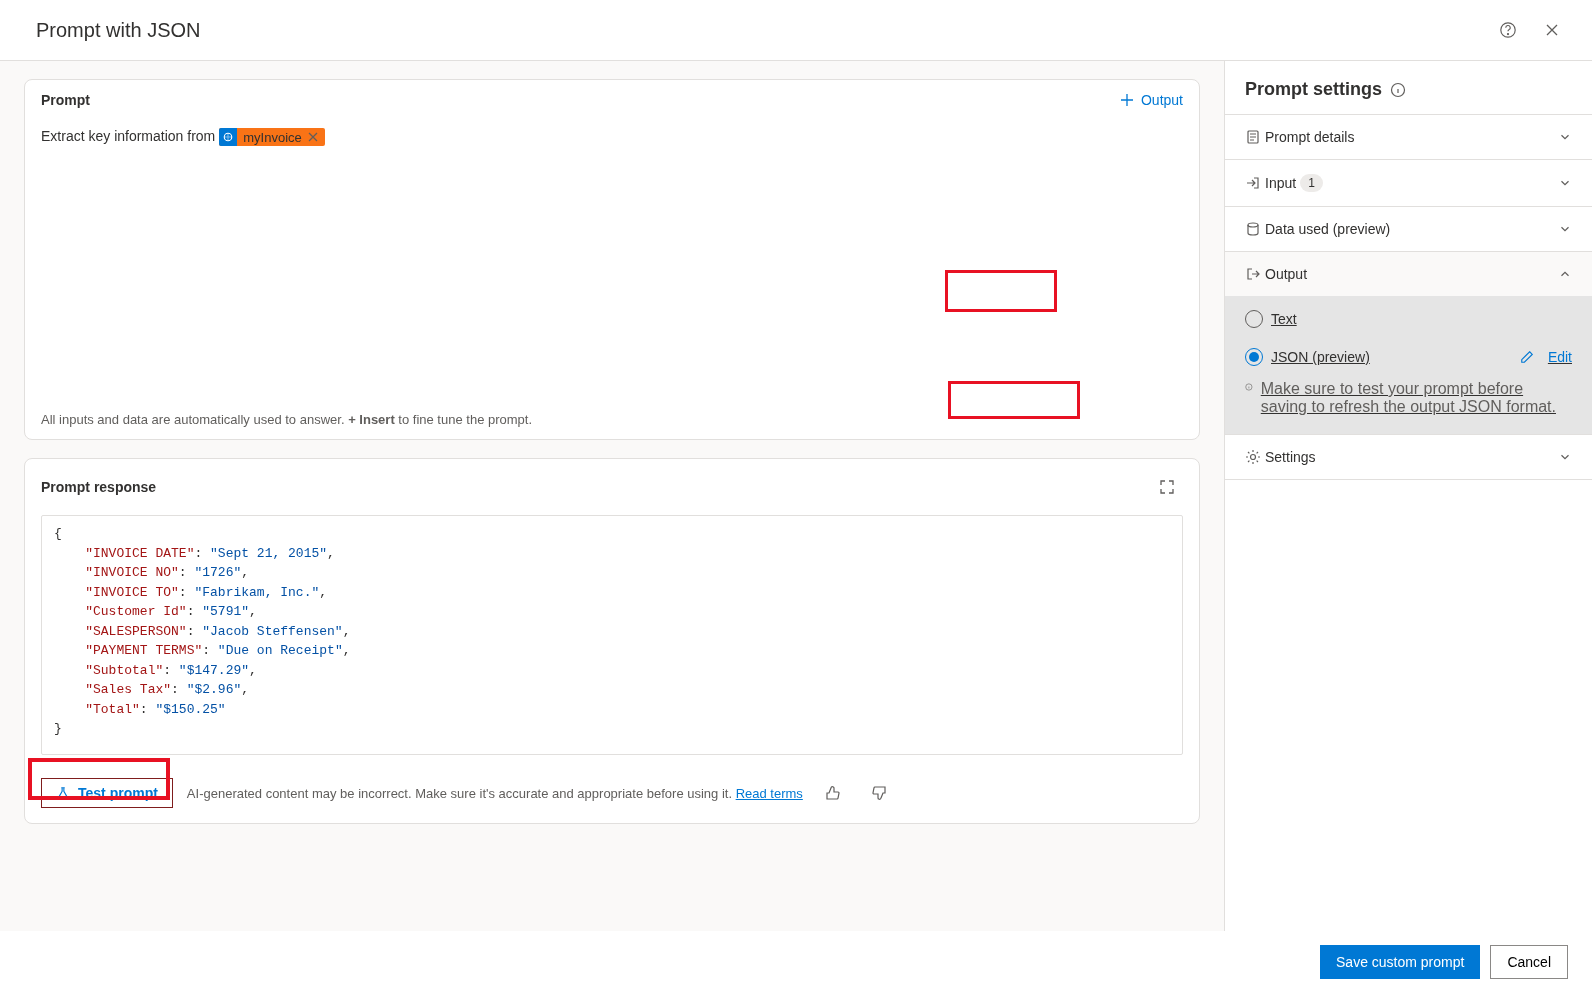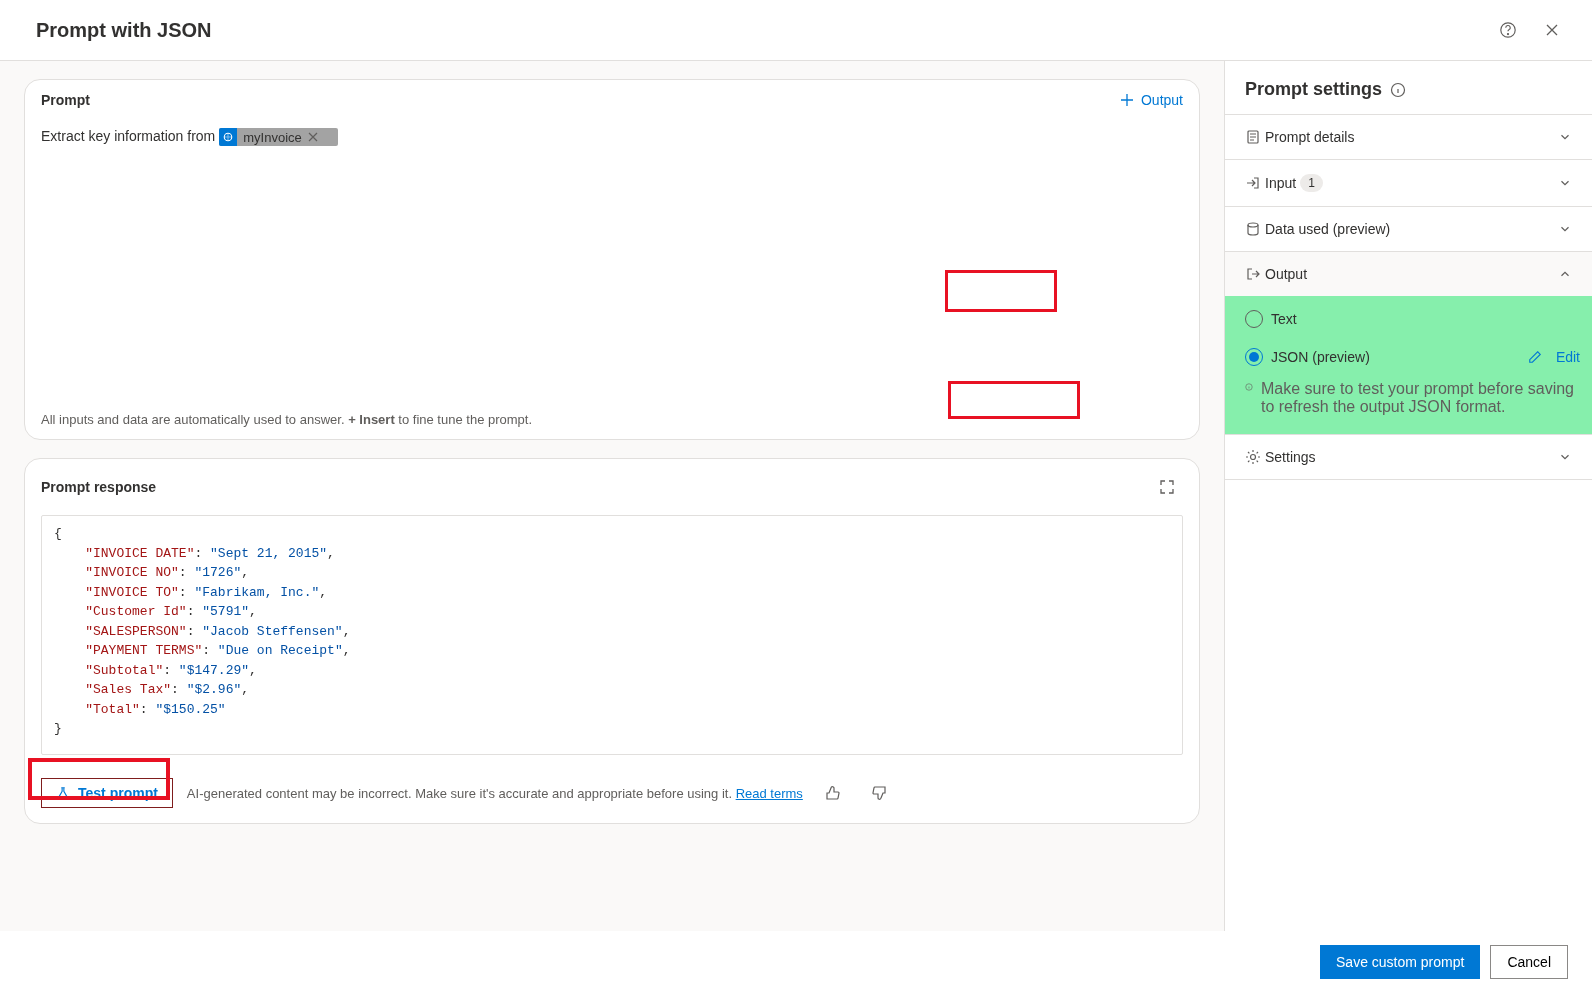--- a/index.html
+++ b/index.html
@@ -1,33 +1,33 @@
 <!DOCTYPE html>
 <html><head>
 <meta charset="utf-8">
 <style>
 * { box-sizing: border-box; margin: 0; padding: 0; }
 body { font-family: "Segoe UI", -apple-system, sans-serif; font-size: 14px; color: #323130; background: #fff; width: 1592px; height: 997px; overflow: hidden; position: relative; }
 
 .header { display: flex; align-items: center; justify-content: space-between; padding: 14px 24px 14px 36px; border-bottom: 1px solid #e1dfdd; }
-.header h1 { font-size: 20px; font-weight: 700; }
+.header h1 { font-size: 20px; font-weight: 400; }
 .header-actions { display: flex; gap: 12px; }
 .icon-btn { width: 32px; height: 32px; display: flex; align-items: center; justify-content: center; background: none; border: none; cursor: pointer; color: #605e5c; }
 
 .content { display: flex; height: calc(100% - 110px); }
 .left-pane { flex: 1; padding: 18px 24px 18px 24px; background: #faf9f8; overflow: auto; }
 .right-pane { width: 368px; border-left: 1px solid #e1dfdd; background: #fff; display: flex; flex-direction: column; }
 
-.card { background: #fff; border: 1px solid #e1dfdd; border-radius: 16px; margin-bottom: 18px; }
+.card { background: #fff; border: 1px solid #e1dfdd; border-radius: 8px; margin-bottom: 18px; }
 .card-header { display: flex; justify-content: space-between; align-items: center; padding: 12px 16px; }
 .card-header-title { font-weight: 600; font-size: 14px; }
 .insert-btn { display: flex; align-items: center; gap: 6px; color: #0078d4; background: none; border: none; cursor: pointer; font-size: 14px; }
 
 .prompt-body { padding: 8px 16px 8px 16px; min-height: 280px; display: flex; align-items: flex-start; flex-wrap: wrap; gap: 4px; font-size: 14px; }
-.chip { display: inline-flex; align-items: center; background: #a3a3a3; border-radius: 2px; font-size: 13px; padding-right: 20px; overflow: hidden; }
+.chip { display: inline-flex; align-items: center; background: #f97316; border-radius: 2px; font-size: 13px; padding-right: 7px; overflow: hidden; }
 .chip-icon { width: 18px; height: 18px; background: #0078d4; display: flex; align-items: center; justify-content: center; color: #fff; margin-right: 6px; }
 .chip-close { margin-left: 6px; color: #605e5c; cursor: pointer; }
 
 .prompt-footer { padding: 12px 16px; color: #605e5c; font-size: 13px; border-top: none; }
 
 .response-card .card-header { border-bottom: none; }
 .response-body { margin: 0 16px 12px 16px; border: 1px solid #e1dfdd; border-radius: 2px; min-height: 240px; padding: 8px 12px; font-family: Consolas, "Courier New", monospace; font-size: 13px; line-height: 1.5; white-space: pre; overflow: auto; }
 .response-footer { display: flex; align-items: center; padding: 10px 16px 14px 16px; gap: 14px; }
 .test-btn { border: 1px solid #7f1d1d; color: #0078d4; background: #fff; padding: 6px 14px; font-weight: 600; font-size: 14px; display: flex; align-items: center; gap: 8px; cursor: pointer; }
 .hint-text { color: #605e5c; font-size: 13px; }
@@ -36,21 +36,21 @@
 .highlight-wrap-json { position:absolute; left: 948px; top: 381px; width: 132px; height: 38px; border: 3px solid #e81123; pointer-events:none; }
 .highlight-wrap-test { position:absolute; left: 28px; top: 758px; width: 142px; height: 42px; border: 4px solid #e81123; pointer-events:none; }
 
 .right-header { padding: 18px 20px 14px 20px; display: flex; align-items: center; gap: 8px; }
 .right-header h2 { font-size: 18px; font-weight: 600; }
 
 .accordion-item { border-bottom: 1px solid #e1dfdd; }
 .accordion-header { display: flex; align-items: center; justify-content: space-between; padding: 14px 20px; cursor: pointer; }
 .accordion-left { display: flex; align-items: center; gap: 4px; }
 .badge { background: #edebe9; border-radius: 10px; padding: 0 8px; font-size: 12px; line-height: 18px; }
-.accordion-body { padding: 4px 12px 18px 20px; background: #86efac; }
+.accordion-body { padding: 4px 20px 18px 20px; background: #e5e5e5; text-decoration: underline; }
 .radio-row { display: flex; align-items: center; justify-content: space-between; padding: 10px 0; }
 .radio-left { display: flex; align-items: center; gap: 8px; }
 .radio-circle { width: 18px; height: 18px; border: 1px solid #605e5c; border-radius: 50%; display: flex; align-items: center; justify-content: center; }
 .radio-circle.selected { border-color: #0078d4; }
 .radio-circle.selected::after { content: ""; width: 10px; height: 10px; background: #0078d4; border-radius: 50%; }
 .edit-link { display: flex; align-items: center; gap: 14px; color: #0078d4; cursor: pointer; font-size: 14px; }
 .note-row { display: flex; align-items: flex-start; gap: 8px; color: #605e5c; font-size: 16px; padding-top: 4px; }
 
 .footer { position: absolute; bottom: 4px; right: 0; left: 0; display: flex; justify-content: flex-end; gap: 10px; padding: 14px 24px; background: #fff; }
 .btn-primary { background: #0078d4; color: #fff; border: none; padding: 8px 16px; font-size: 14px; cursor: pointer; }

